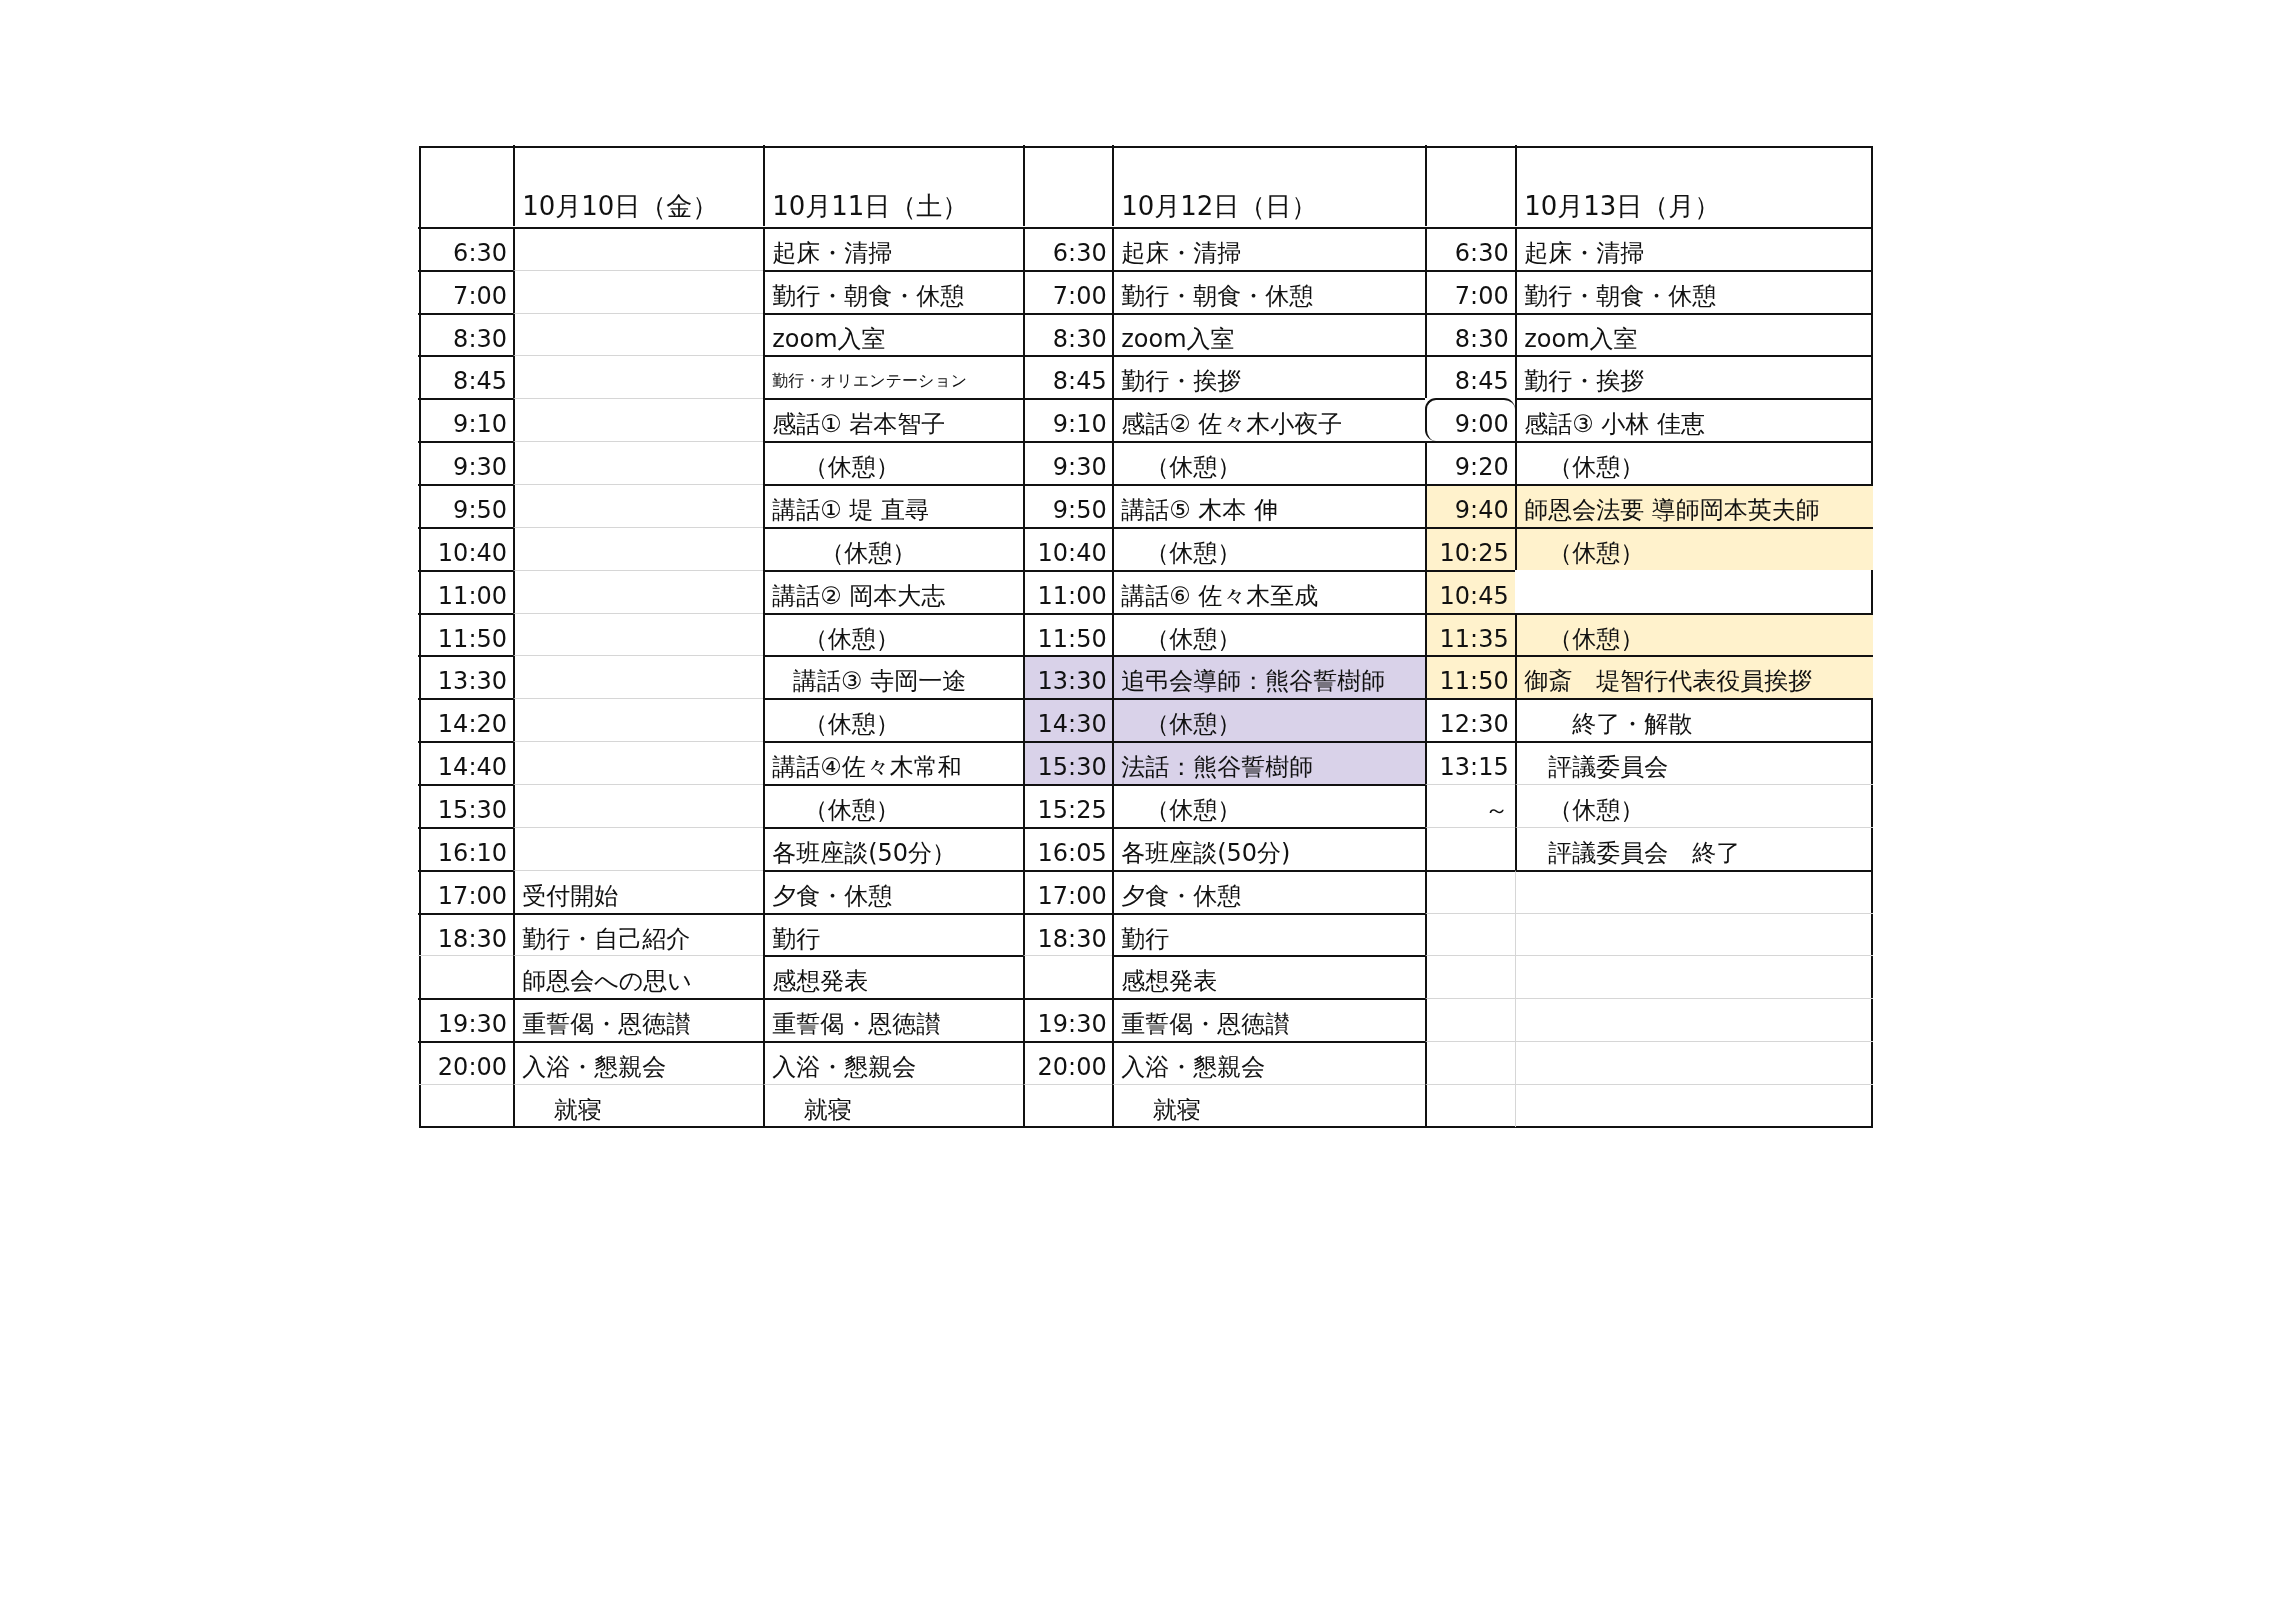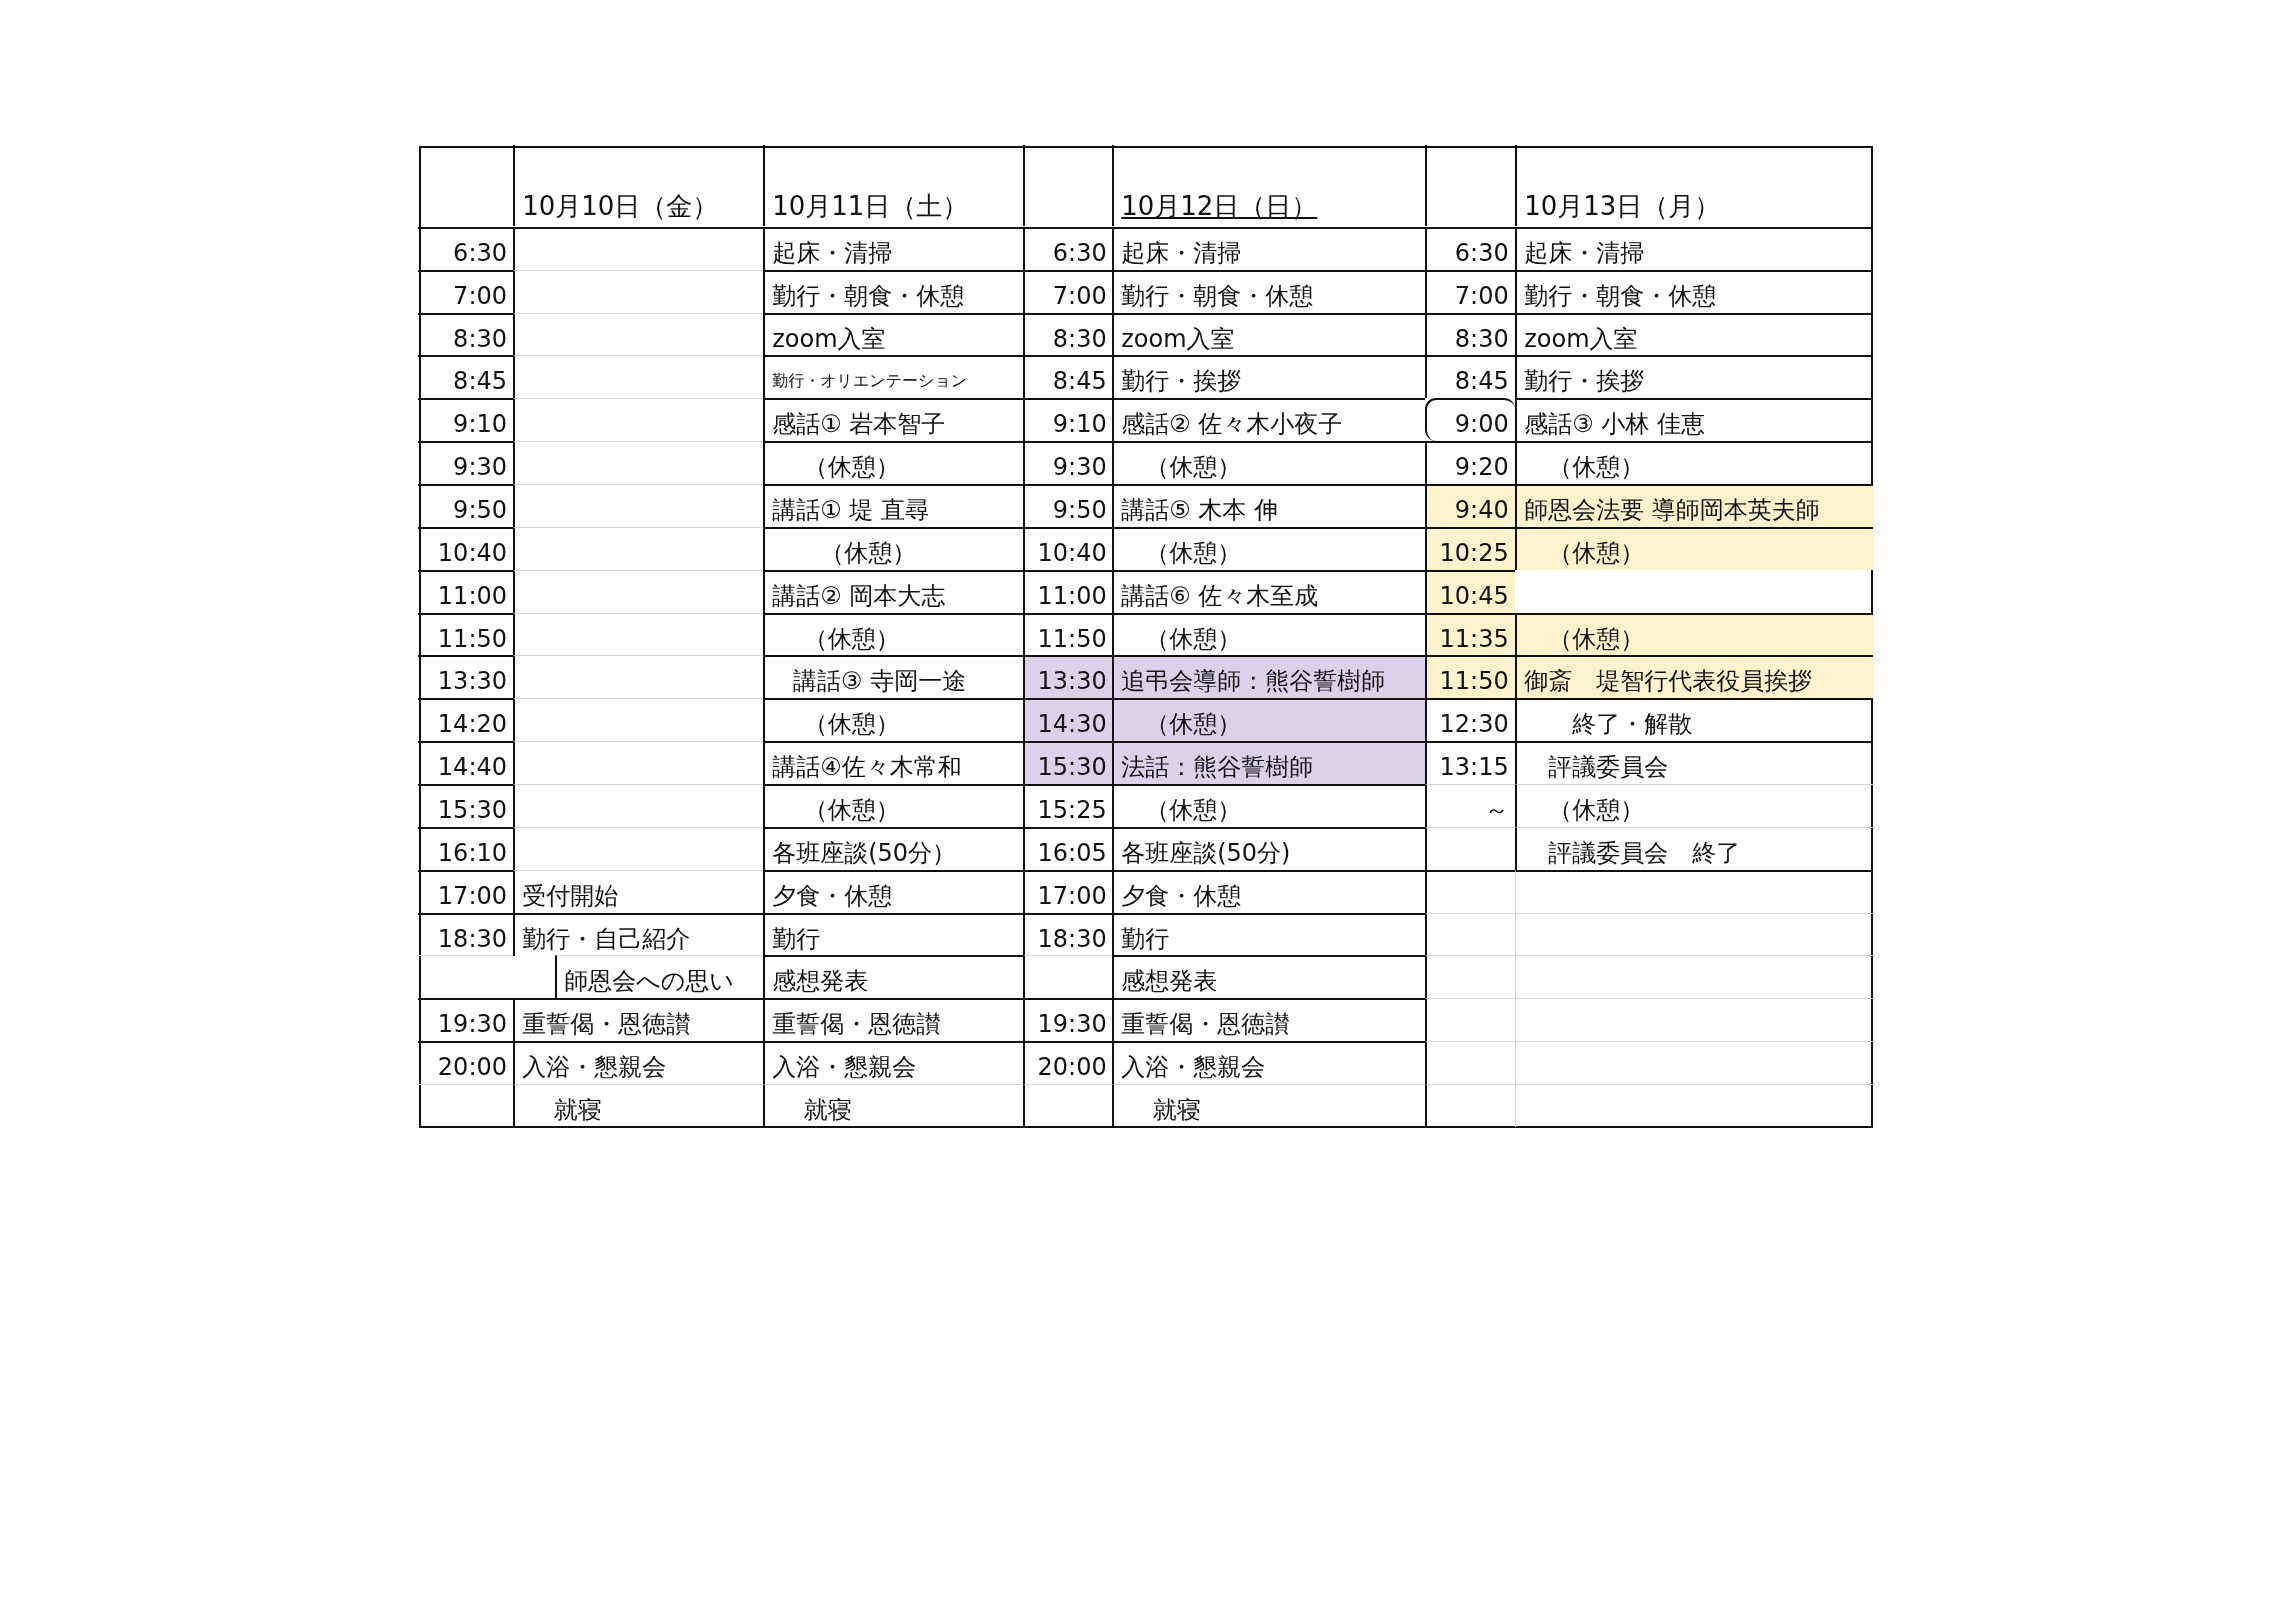--- a/index.html
+++ b/index.html
@@ -20,21 +20,21 @@
   .hl-yellow { background: #fff2cc; }
 </style>
 </head>
 <body>
 
 <div id="sheet">
     <div class="cell header" style="left: -2.7px; top: -2.7px; width: 95px; height: 81px;"></div>
     <div class="cell header b-left-dark" style="left: 92px; top: -2.7px; width: 250px; height: 81px;">10月10日（金）</div>
     <div class="cell header b-left-dark" style="left: 342px; top: -2.7px; width: 260px; height: 81px;">10月11日（土）</div>
     <div class="cell header b-left-dark" style="left: 602px; top: -2.7px; width: 90px; height: 81px;"></div>
-    <div class="cell header b-left-dark" style="left: 691px; top: -2.7px; width: 379px; height: 81px; text-decoration: underline;">10月12日（日）</div>
+    <div class="cell header b-left-dark" style="left: 691px; top: -2.7px; width: 379px; height: 81px;">10月12日（日）</div>
     <div class="cell header b-left-dark" style="left: 1004px; top: -2.7px; width: 90px; height: 81px;"></div>
     <div class="cell header b-left-dark" style="left: 1094px; top: -2.7px; width: 302px; height: 81px;">10月13日（月）</div>
     <div class="cell b-top-dark   time" style="left: -2.7px; top: 79px; width: 95px; height: 43px;">6:30</div>
     <div class="cell b-top-dark b-left-dark " style="left: 92px; top: 79px; width: 250px; height: 43px;"></div>
     <div class="cell b-top-dark b-left-dark " style="left: 342px; top: 79px; width: 260px; height: 43px;">起床・清掃</div>
     <div class="cell b-top-dark b-left-dark  time" style="left: 602px; top: 79px; width: 90px; height: 43px;">6:30</div>
     <div class="cell b-top-dark b-left-dark " style="left: 691px; top: 79px; width: 313px; height: 43px;">起床・清掃</div>
     <div class="cell b-top-dark b-left-dark  time" style="left: 1004px; top: 79px; width: 90px; height: 43px;">6:30</div>
     <div class="cell b-top-dark b-left-dark " style="left: 1094px; top: 79px; width: 358px; height: 43px;">起床・清掃</div>
     <div class="cell b-top-dark   time" style="left: -2.7px; top: 122px; width: 95px; height: 43px;">7:00</div>
@@ -143,21 +143,21 @@
     <div class="cell b-top-dark b-left-dark  time" style="left: 1004px; top: 722px; width: 90px; height: 43px;"></div>
     <div class="cell b-top-dark b-left-light " style="left: 1094px; top: 722px; width: 358px; height: 43px;"></div>
     <div class="cell b-top-dark   time" style="left: -2.7px; top: 765px; width: 95px; height: 43px;">18:30</div>
     <div class="cell b-top-dark b-left-dark " style="left: 92px; top: 765px; width: 250px; height: 43px;">勤行・自己紹介</div>
     <div class="cell b-top-dark b-left-dark " style="left: 342px; top: 765px; width: 260px; height: 43px;">勤行</div>
     <div class="cell b-top-dark b-left-dark  time" style="left: 602px; top: 765px; width: 90px; height: 43px;">18:30</div>
     <div class="cell b-top-dark b-left-dark " style="left: 691px; top: 765px; width: 313px; height: 43px;">勤行</div>
     <div class="cell b-top-light b-left-dark  time" style="left: 1004px; top: 765px; width: 90px; height: 43px;"></div>
     <div class="cell b-top-light b-left-light " style="left: 1094px; top: 765px; width: 358px; height: 43px;"></div>
     <div class="cell b-top-light   time" style="left: -2.7px; top: 807px; width: 95px; height: 43px;"></div>
-    <div class="cell b-top-light b-left-dark " style="left: 92px; top: 807px; width: 250px; height: 43px; margin-left: 42px;">師恩会への思い</div>
+    <div class="cell b-top-light b-left-dark " style="left: 92px; top: 807px; width: 250px; height: 43px;">師恩会への思い</div>
     <div class="cell b-top-dark b-left-dark " style="left: 342px; top: 807px; width: 260px; height: 43px;">感想発表</div>
     <div class="cell b-top-light b-left-dark  time" style="left: 602px; top: 807px; width: 90px; height: 43px;"></div>
     <div class="cell b-top-dark b-left-dark " style="left: 691px; top: 807px; width: 313px; height: 43px;">感想発表</div>
     <div class="cell b-top-light b-left-dark  time" style="left: 1004px; top: 807px; width: 90px; height: 43px;"></div>
     <div class="cell b-top-light b-left-light " style="left: 1094px; top: 807px; width: 358px; height: 43px;"></div>
     <div class="cell b-top-dark   time" style="left: -2.7px; top: 850px; width: 95px; height: 43px;">19:30</div>
     <div class="cell b-top-dark b-left-dark " style="left: 92px; top: 850px; width: 250px; height: 43px;">重誓偈・恩徳讃</div>
     <div class="cell b-top-dark b-left-dark " style="left: 342px; top: 850px; width: 260px; height: 43px;">重誓偈・恩徳讃</div>
     <div class="cell b-top-dark b-left-dark  time" style="left: 602px; top: 850px; width: 90px; height: 43px;">19:30</div>
     <div class="cell b-top-dark b-left-dark " style="left: 691px; top: 850px; width: 313px; height: 43px;">重誓偈・恩徳讃</div>

